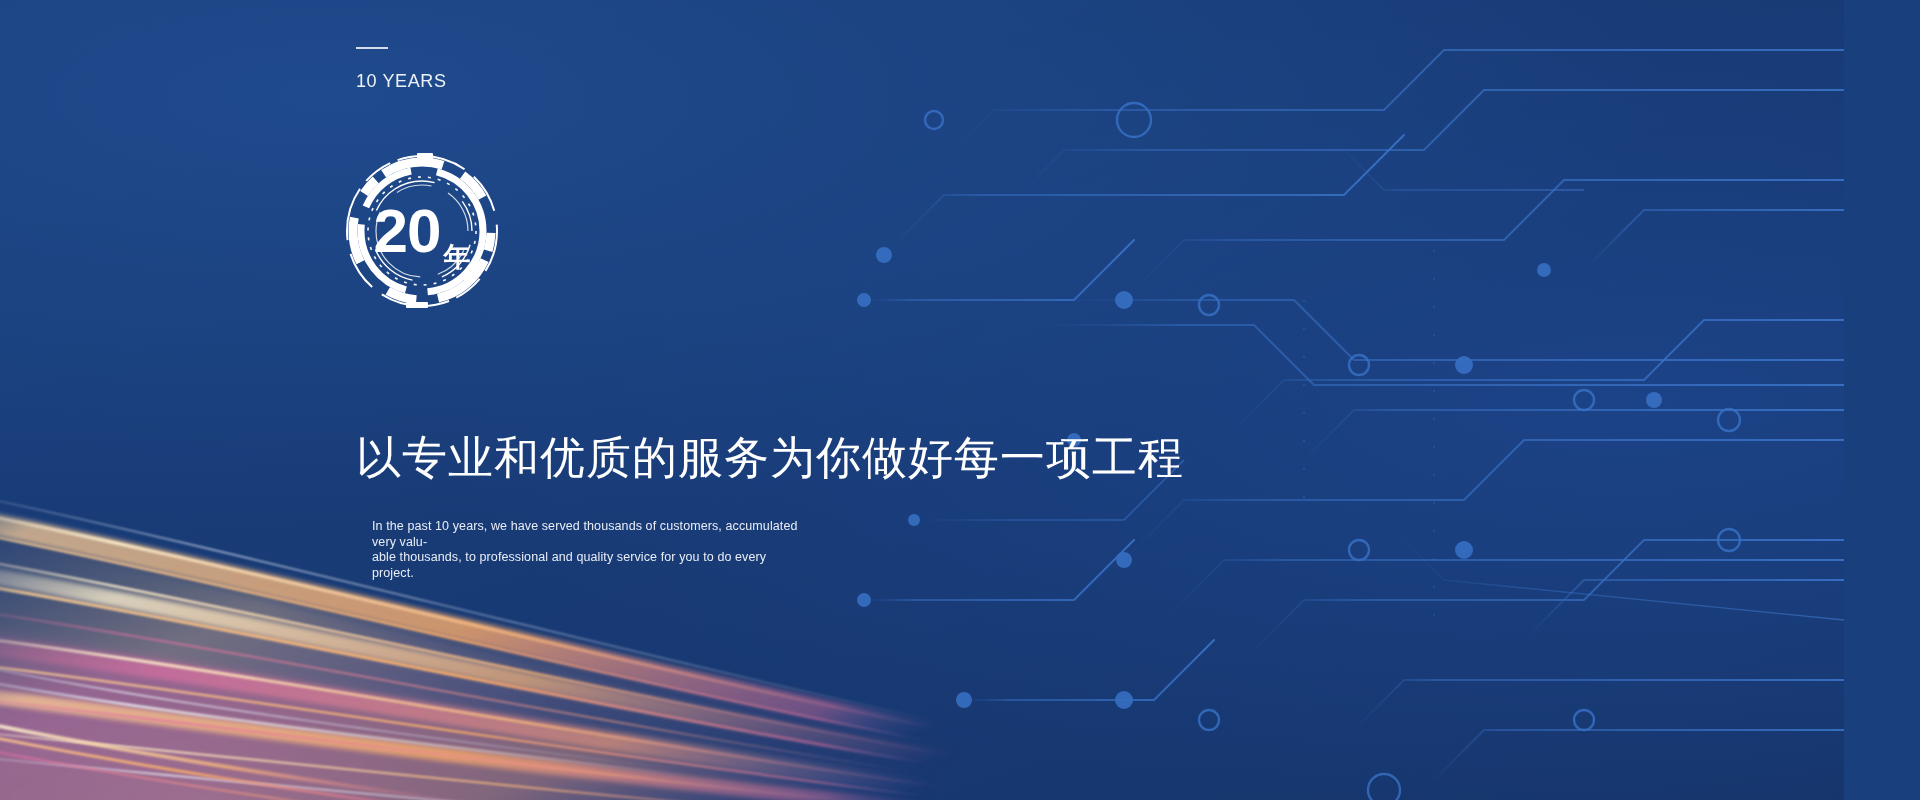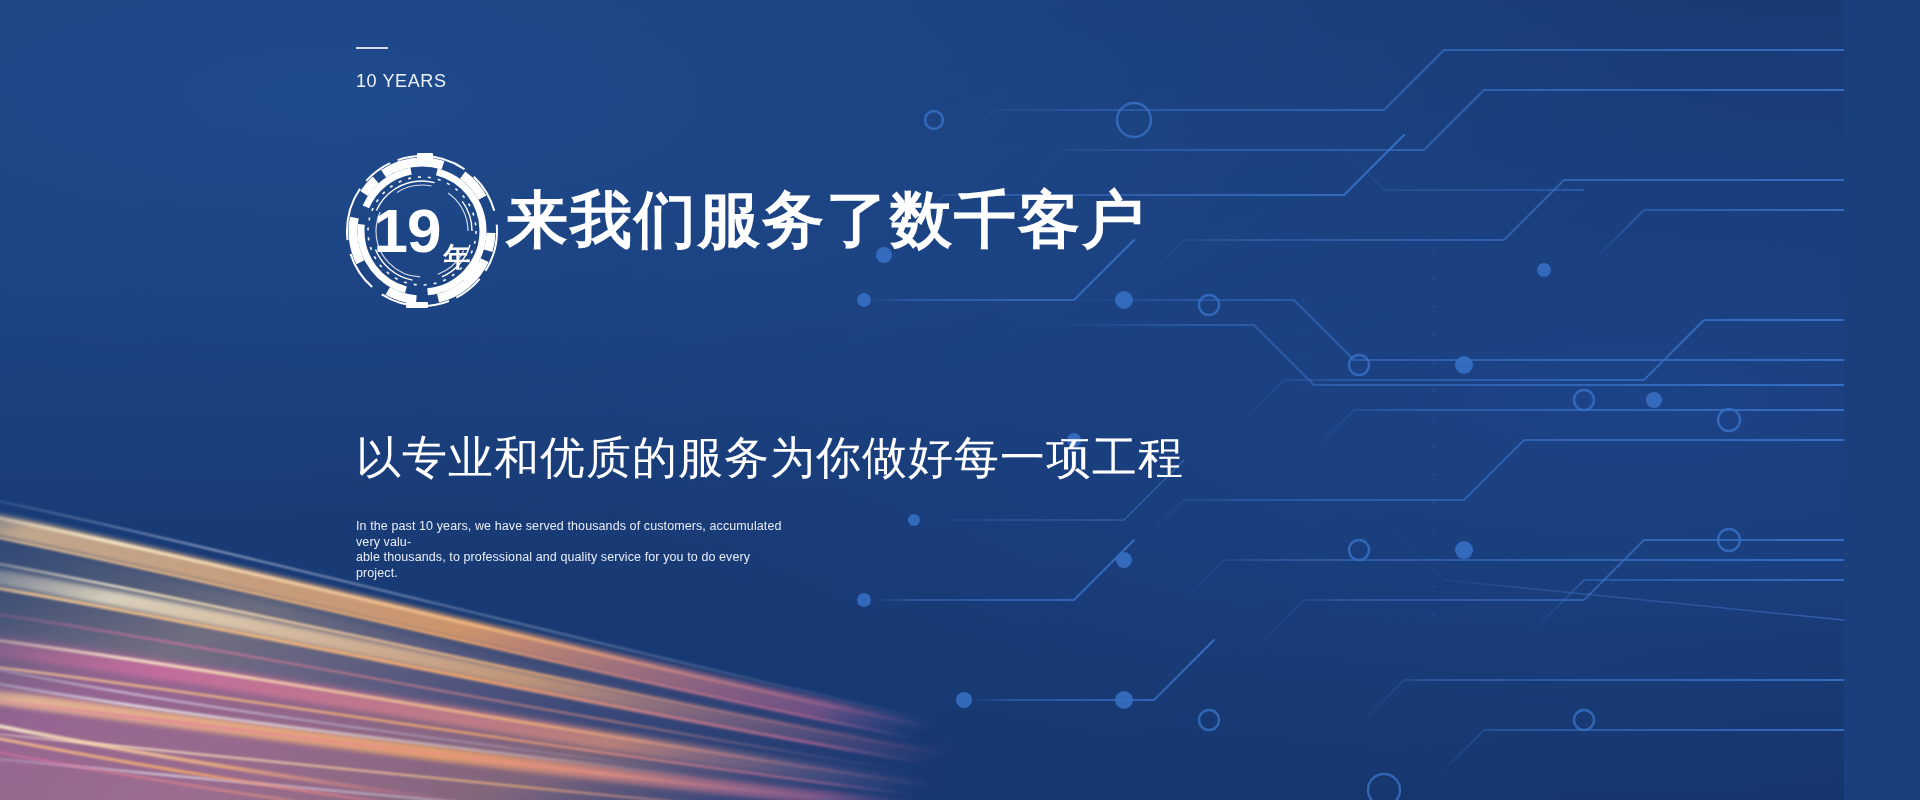--- a/index.html
+++ b/index.html
@@ -78,21 +78,21 @@
     letter-spacing:1px;white-space:nowrap;
     font-family:"DejaVu Sans","Liberation Sans",sans-serif;
   }
   .h3{
     position:absolute;left:356px;top:435px;
     font-size:45px;font-weight:400;color:#ffffff;line-height:1;
     letter-spacing:1px;white-space:nowrap;
     font-family:"DejaVu Sans","Liberation Sans",sans-serif;
   }
   .para{
-    position:absolute;left:356px;top:519px;width:430px;
+    position:absolute;left:372px;top:519px;width:430px;
     font-size:12.5px;line-height:1.25;color:#e9eef7;font-weight:400;
     letter-spacing:.1px;
   }
   .para span{display:block;}
 </style>
 </head>
 <body>
 
 <div id="banner">
 
@@ -277,26 +277,25 @@
 
         <g fill="#ffffff">
           <rect x="74" y="1" width="16" height="6" rx="1"></rect>
           <rect x="120" y="122" width="14" height="5" rx="1" transform="rotate(-42 127 124)"></rect>
           <rect x="126" y="112" width="12" height="5" rx="1" transform="rotate(-42 132 114)"></rect>
           <rect x="22" y="30" width="10" height="4" rx="1" transform="rotate(-45 27 32)"></rect>
           <rect x="63" y="150" width="22" height="6" rx="1"></rect>
         </g>
       </svg>
       <div class="num">
-        <b>19</b>
+        <b>20</b>
           <i>年</i>
       </div>
     </div>
 
-    <div class="h1">来我们服务了数千客户</div>
     <div class="h3">以专业和优质的服务为你做好每一项工程</div>
 
     <div class="para">
       <span>In the past 10 years, we have served thousands of customers, accumulated very valu-</span>
       <span>able thousands, to professional and quality service for you to do every project.</span>
     </div>
 
   </div>
 </div>
 

